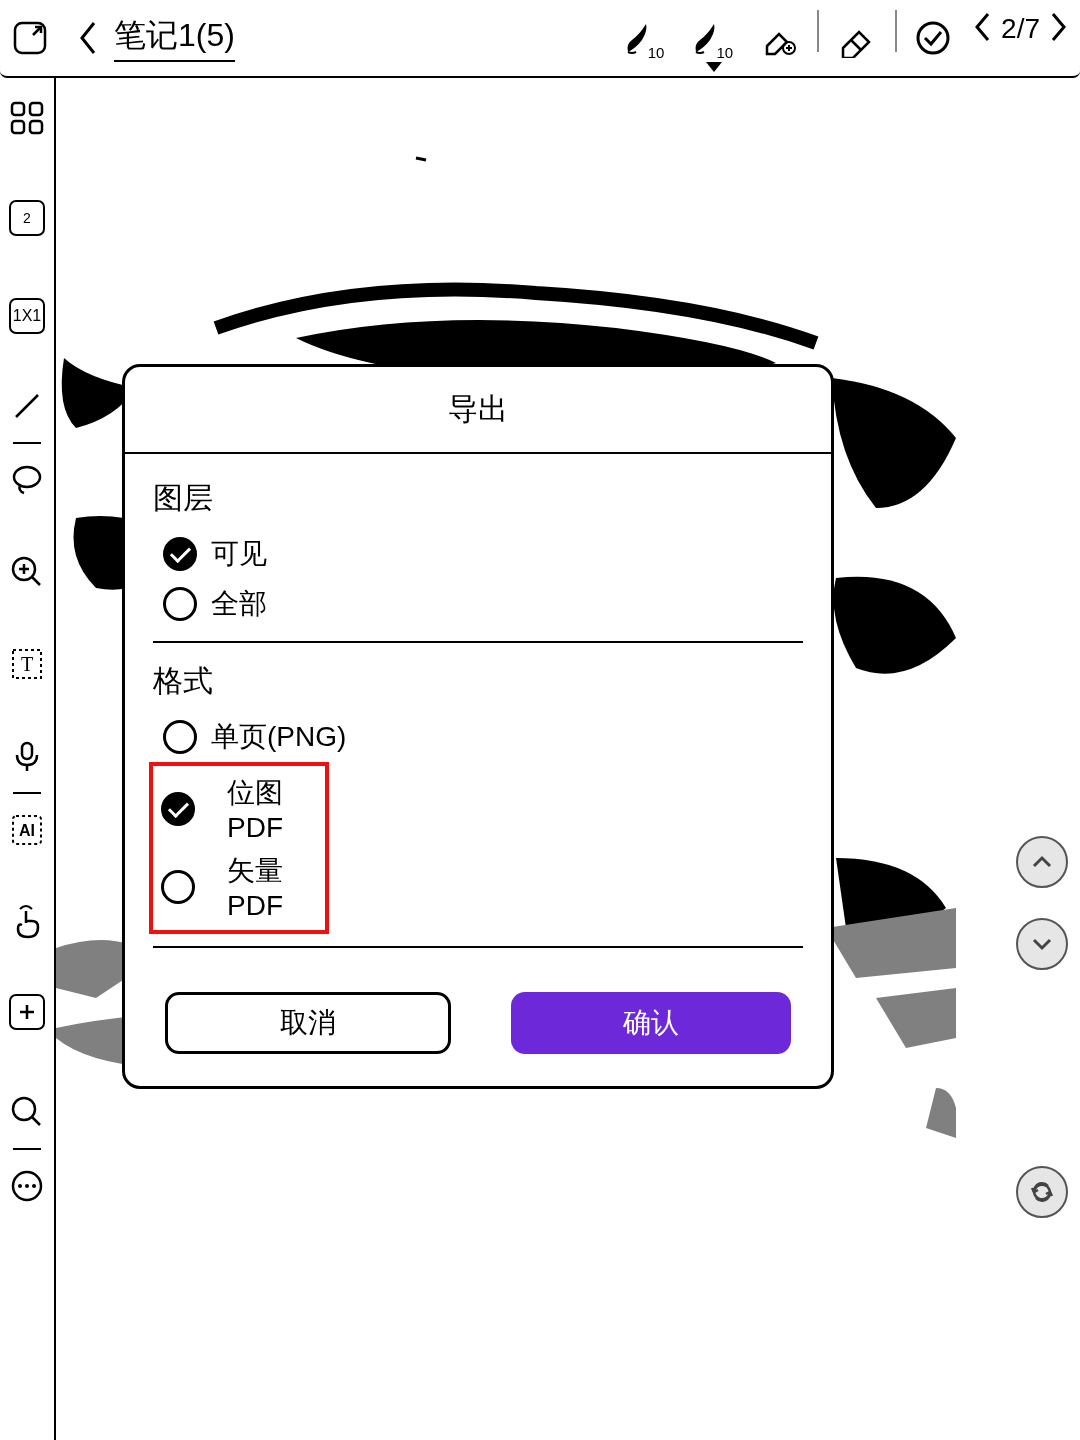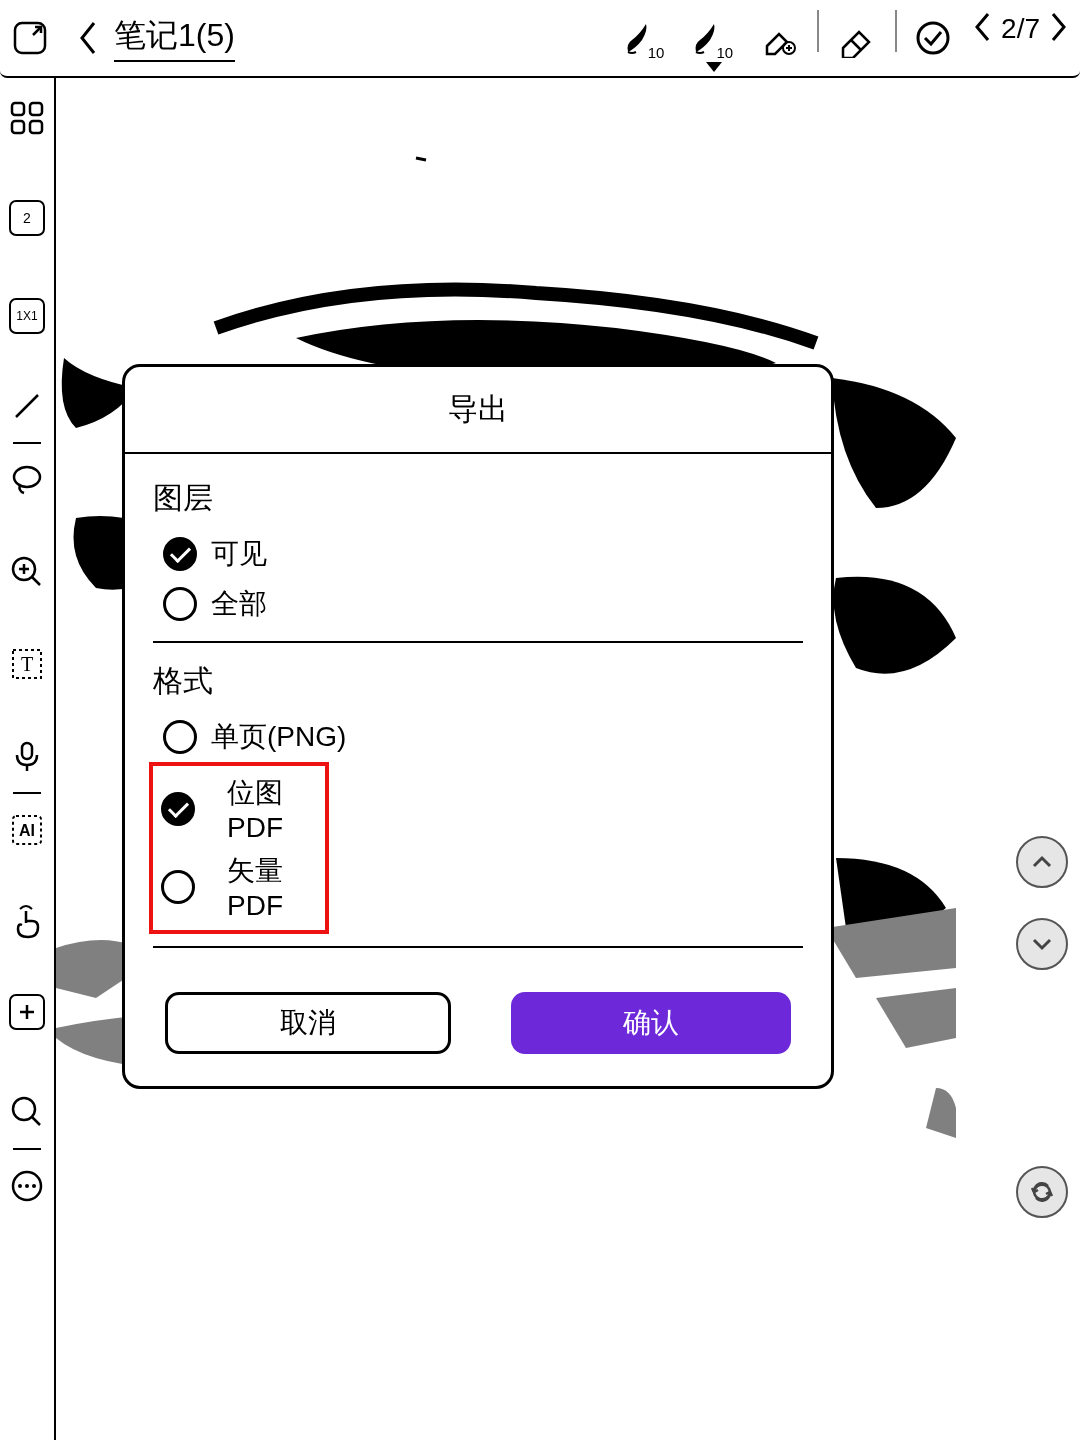--- a/index.html
+++ b/index.html
@@ -124,21 +124,21 @@
           <rect x="20" y="2" width="12" height="12" rx="3" fill="none" stroke="#000" stroke-width="2.5"></rect>
           <rect x="2" y="20" width="12" height="12" rx="3" fill="none" stroke="#000" stroke-width="2.5"></rect>
           <rect x="20" y="20" width="12" height="12" rx="3" fill="none" stroke="#000" stroke-width="2.5"></rect>
         </svg>
     </div>
     <div style="height:30px"></div>
     <div class="side-box">
         <span>2</span>
       </div>
     <div style="height:30px"></div>
-    <div class="side-box" style="font-size:12px;">
+    <div class="side-box" style="font-size:16px;">
         <span>1X1</span>
       </div>
     <div style="height:20px"></div>
     <div class="side-item">
         <svg width="34" height="34">
           <path d="M6 28 L28 6" stroke="#000" stroke-width="2.5"></path>
         </svg>
       </div>
     <div class="side-sep"></div>
     <div class="side-item">

